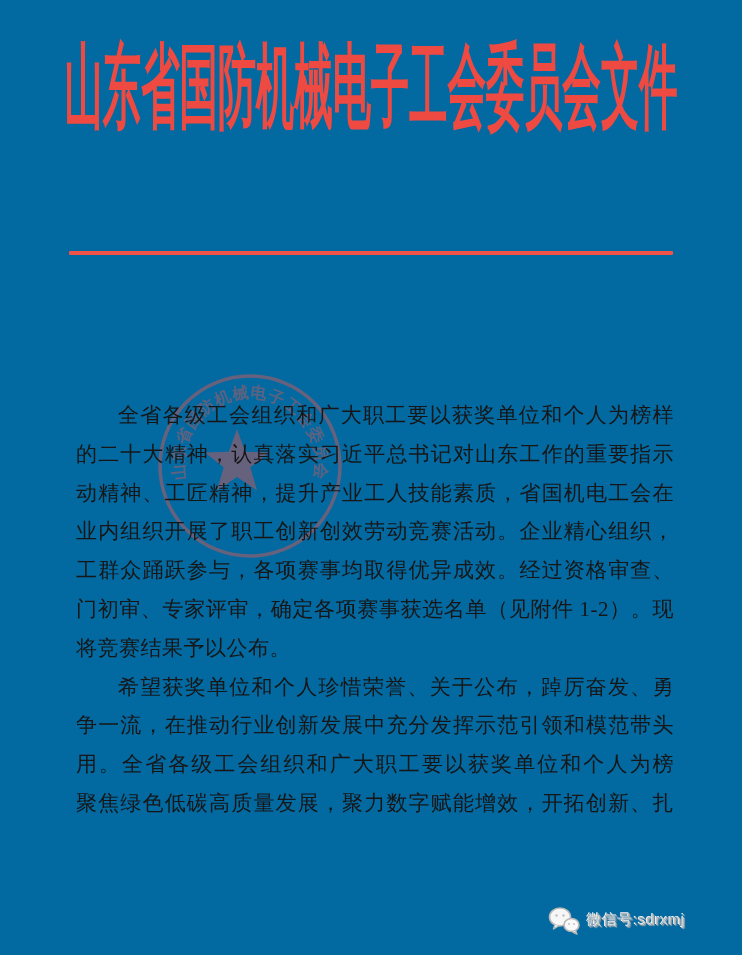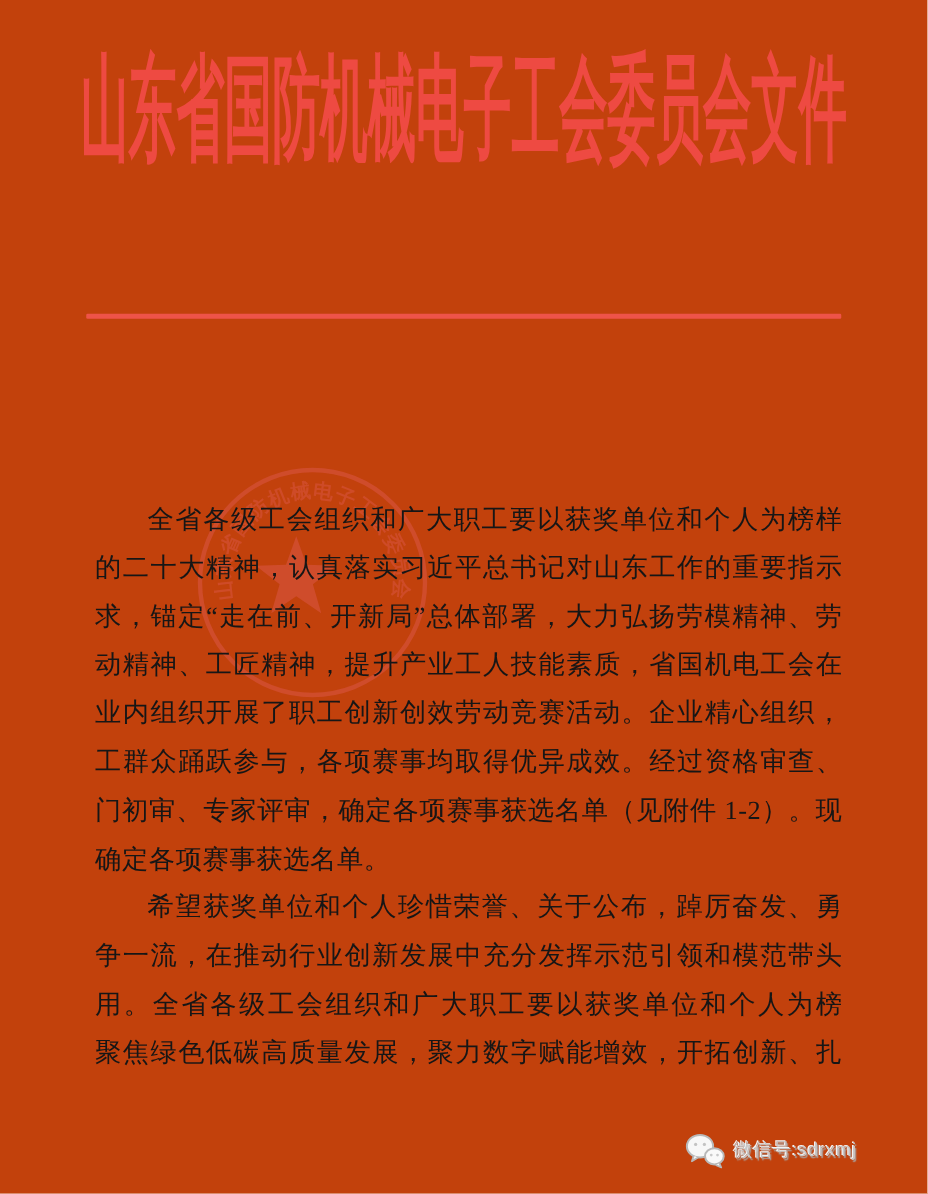--- a/index.html
+++ b/index.html
@@ -5,21 +5,21 @@
   html, body {
     margin: 0;
     padding: 0;
     background: #ffffff;
   }
   .page {
     position: relative;
     width: 742px;
     height: 955px;
     margin: 0 auto;
-    background: #c2410c;
+    background: #0369a1;
     overflow: hidden;
     font-family: "Liberation Serif", "DejaVu Serif", serif;
   }
   
   .letterhead {
     position: absolute;
     top: 30px;
     left: 0;
     width: 742px;
     height: 112px;
@@ -119,26 +119,25 @@
     <text font-size="16" fill="rgba(224,90,82,0.45)" letter-spacing="1" font-weight="700">
       <textPath href="#sealArc" startOffset="50%" text-anchor="middle">山东省国防机械电子工会委员会</textPath>
     </text>
     <polygon points="85,61 93.2,83.7 117.3,84.5 98.3,99.3 105,122.5 85,109 65,122.5 71.7,99.3 52.7,84.5 76.8,83.7" fill="rgba(224,90,82,0.50)"></polygon>
   </svg>
 
   <div class="body-text">
     <div class="para">
         <div class="line indent">全省各级工会组织和广大职工要以获奖单位和个人为榜样</div>
         <div class="line">的二十大精神，认真落实习近平总书记对山东工作的重要指示要</div>
-        <div class="line">求，锚定“走在前、开新局”总体部署，大力弘扬劳模精神、劳</div>
         <div class="line">动精神、工匠精神，提升产业工人技能素质，省国机电工会在行</div>
         <div class="line">业内组织开展了职工创新创效劳动竞赛活动。企业精心组织，职</div>
         <div class="line">工群众踊跃参与，各项赛事均取得优异成效。经过资格审查、部</div>
         <div class="line">门初审、专家评审，确定各项赛事获选名单（见附件 1-2）。现</div>
-        <div class="line nofill">确定各项赛事获选名单。</div>
+        <div class="line nofill">将竞赛结果予以公布。</div>
       </div>
     <div class="para">
         <div class="line indent">希望获奖单位和个人珍惜荣誉、关于公布，踔厉奋发、勇</div>
         <div class="line">争一流，在推动行业创新发展中充分发挥示范引领和模范带头作</div>
         <div class="line">用。全省各级工会组织和广大职工要以获奖单位和个人为榜样，</div>
         <div class="line">聚焦绿色低碳高质量发展，聚力数字赋能增效，开拓创新、扎实</div>
       </div>
   </div>
 
   <div class="watermark">

